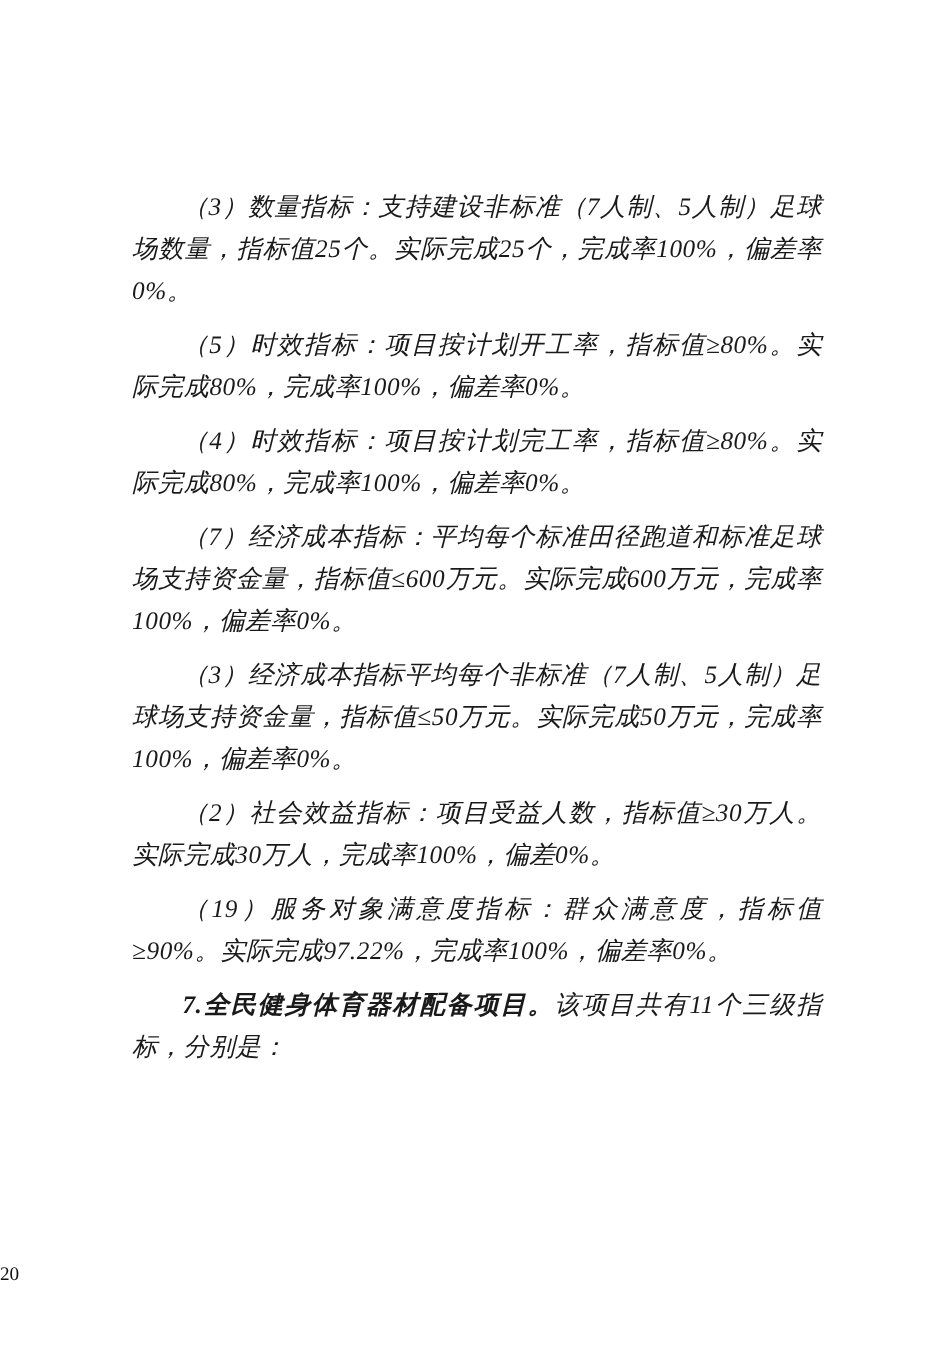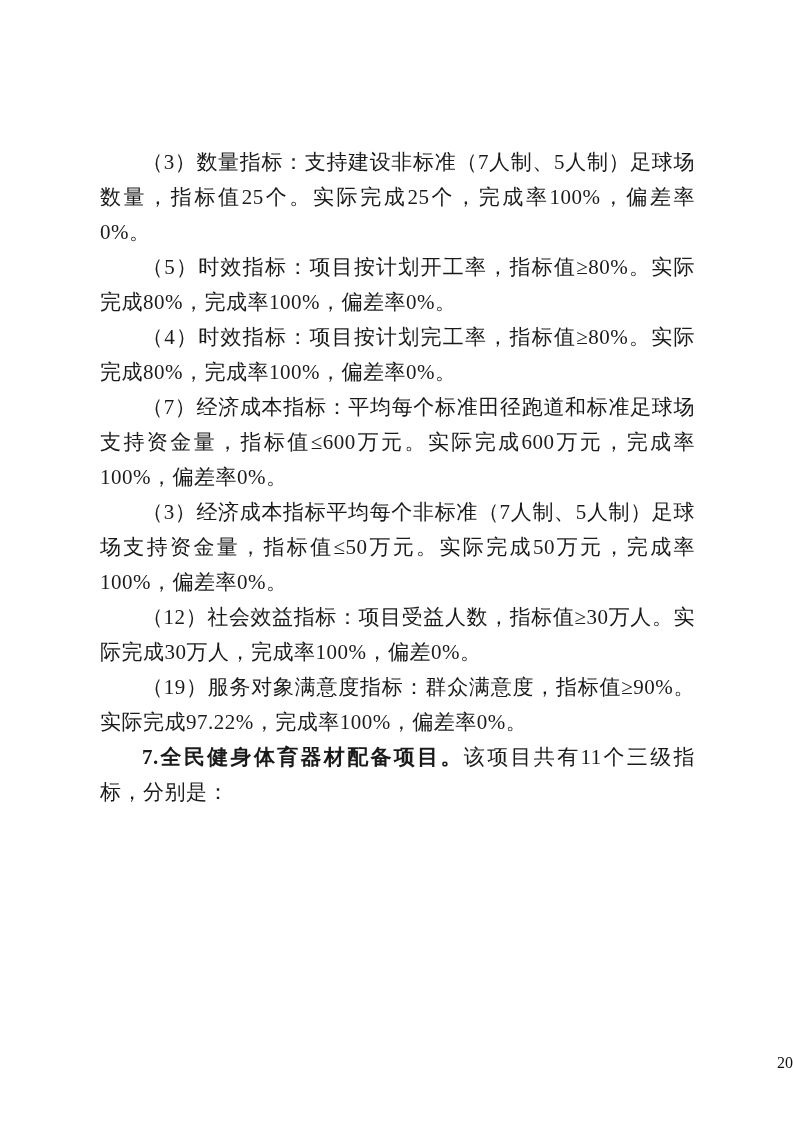--- a/index.html
+++ b/index.html
@@ -20,46 +20,47 @@
     position: absolute;
     left: 100px;
     top: 145px;
     width: 595px;
     font-size: 21px;
     line-height: 35px;
     text-align: justify;
     letter-spacing: 0.5px;
   }
   .content p {
-    margin: 0;
+    margin: 10px;
     padding: 0;
     text-indent: 2em;
+    font-style: italic;
   }
   .bold-lead {
     font-weight: bold;
   }
   .page-number {
     position: absolute;
     top: 1053px;
     left: 0;
     width: 100%;
-    text-align: right;
+    text-align: left;
     font-size: 16px;
     line-height: 20px;
     color: #111111;
   }
 </style>
 </head>
 <body>
 
 <div class="page">
   <div class="content">
     <p>（3）数量指标：支持建设非标准（7人制、5人制）足球场数量，指标值25个。实际完成25个，完成率100%，偏差率0%。</p>
     <p>（5）时效指标：项目按计划开工率，指标值≥80%。实际完成80%，完成率100%，偏差率0%。</p>
     <p>（4）时效指标：项目按计划完工率，指标值≥80%。实际完成80%，完成率100%，偏差率0%。</p>
     <p>（7）经济成本指标：平均每个标准田径跑道和标准足球场支持资金量，指标值≤600万元。实际完成600万元，完成率100%，偏差率0%。</p>
     <p>（3）经济成本指标平均每个非标准（7人制、5人制）足球场支持资金量，指标值≤50万元。实际完成50万元，完成率100%，偏差率0%。</p>
-    <p>（12）社会效益指标：项目受益人数，指标值≥30万人。实际完成30万人，完成率100%，偏差0%。</p>
+    <p>（2）社会效益指标：项目受益人数，指标值≥30万人。实际完成30万人，完成率100%，偏差0%。</p>
     <p>（19）服务对象满意度指标：群众满意度，指标值≥90%。实际完成97.22%，完成率100%，偏差率0%。</p>
     <p><strong class="bold-lead">7.全民健身体育器材配备项目。</strong><span>该项目共有11个三级指标，分别是：</span></p>
   </div>
   <div class="page-number">20</div>
 </div>
 
 </body></html>

